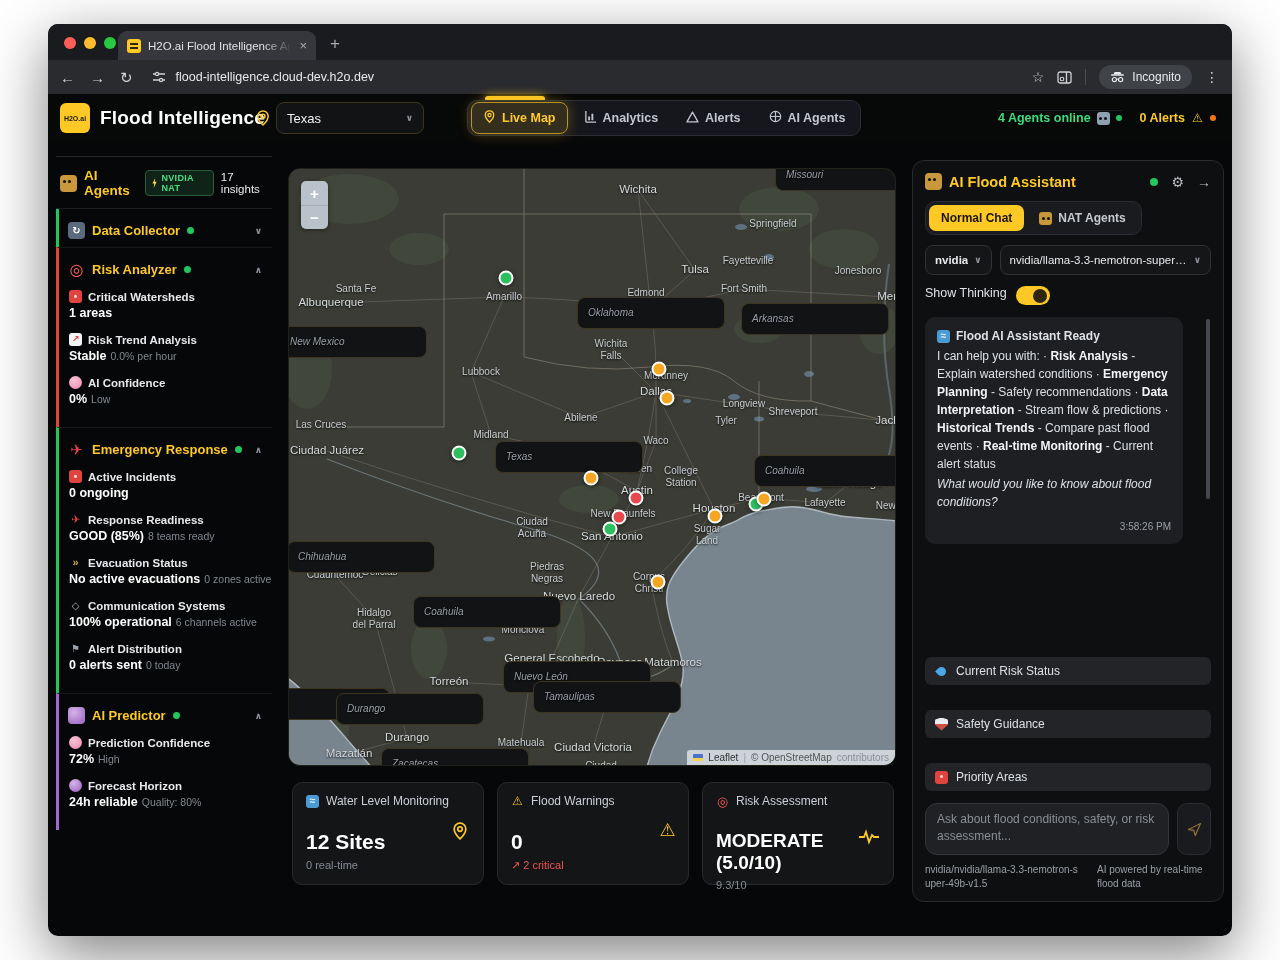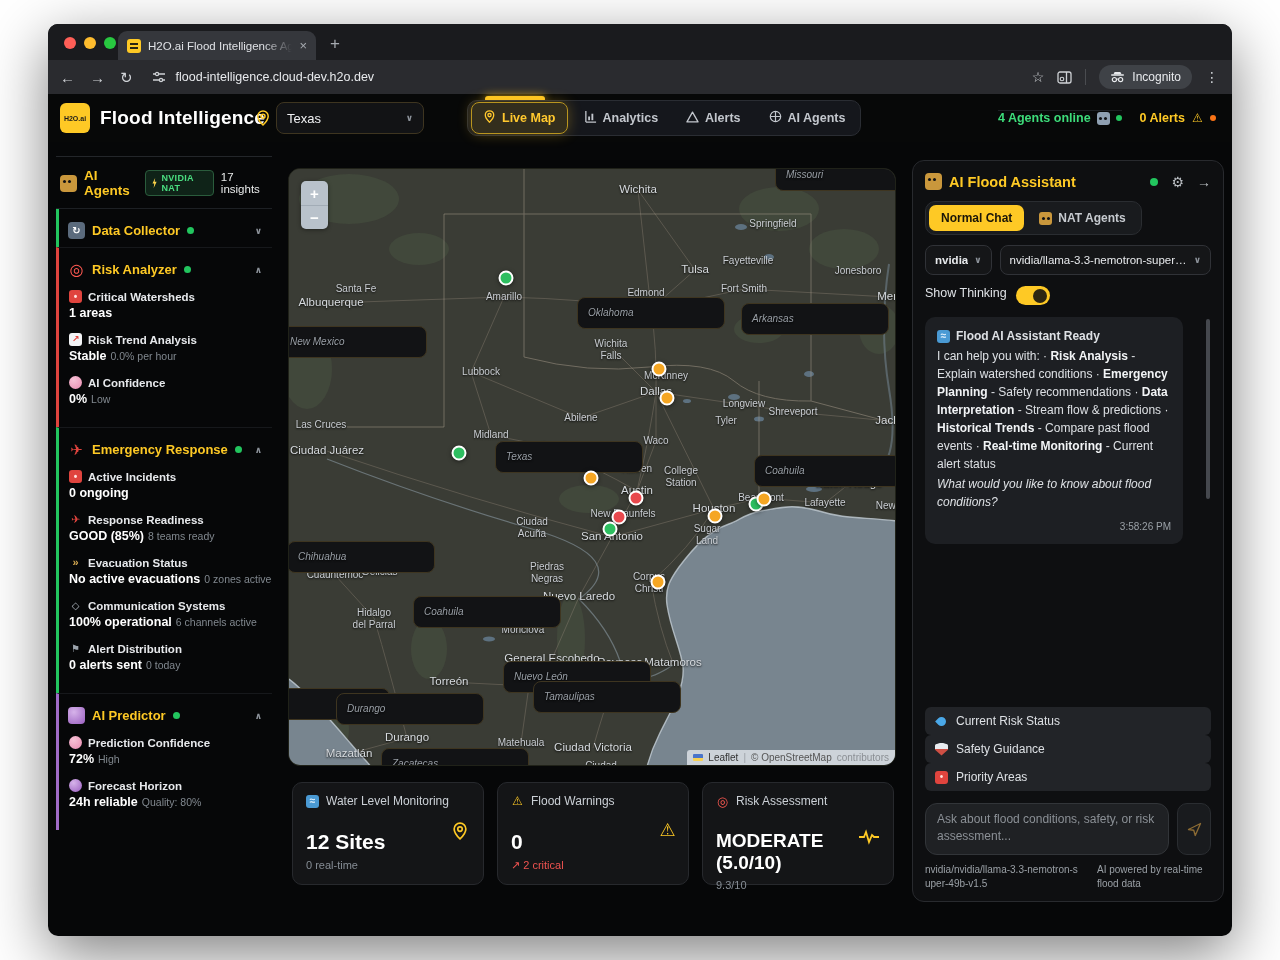--- a/index.html
+++ b/index.html
@@ -133,21 +133,21 @@
   .thinkrow{display:flex;align-items:flex-start;gap:9px;margin-top:11px;font-size:12.5px;color:#dfe2e6}
   .toggle{width:34px;height:19px;background:#fec925;border-radius:10px;position:relative}
   .toggle::after{content:"";position:absolute;right:2.5px;top:2.5px;width:14px;height:14px;border-radius:50%;background:#2d2611}
   .chat{flex:1;margin-top:12px;position:relative;overflow:hidden}
   .msg{width:258px;background:#1d1f23;border-radius:10px;padding:10px 12px;font-size:12px;color:#dde0e4;line-height:1.5}
   .msg-title{display:flex;align-items:center;gap:6px;font-weight:800;margin-bottom:2px}
   .msg b{color:#f2f4f6}
   .msg .q{font-style:italic;margin-top:2px}
   .msg-time{text-align:right;font-size:10px;color:#9aa0a6;margin-top:8px}
   .scrollthumb{position:absolute;right:1px;top:2px;width:4px;height:180px;background:#45484e;border-radius:2px}
-  .acc{height:28px;background:#222428;border-radius:6px;display:flex;align-items:center;gap:8px;padding:0 10px;font-size:12px;color:#dde0e4;margin-top:0}
+  .acc{height:28px;background:#222428;border-radius:6px;display:flex;align-items:center;gap:8px;padding:0 10px;font-size:12px;color:#dde0e4;margin-top:25px}
   .inputrow{display:flex;gap:8px;margin-top:12px;align-items:stretch}
   .inputpill{flex:1;background:#1f2124;border:1px solid #323539;border-radius:12px;padding:7px 11px}
   .inputpill textarea{width:100%;height:32px;background:transparent;border:none;outline:none;resize:none;color:#e8eaed;font-size:12px;font-family:inherit;line-height:1.4}
   .inputpill textarea::placeholder{color:#8b9096}
   .sendbtn{width:34px;border-radius:10px;background:#191b1e;border:1px solid #2a2d31;display:flex;align-items:center;justify-content:center;flex:none}
   .as-footer{display:flex;gap:14px;margin-top:8px;font-size:10px;color:#9aa0a6;line-height:1.4}
   .as-footer .fl{width:158px;word-break:break-all}
   .as-footer .fr{flex:1}
 </style>
 </head>

